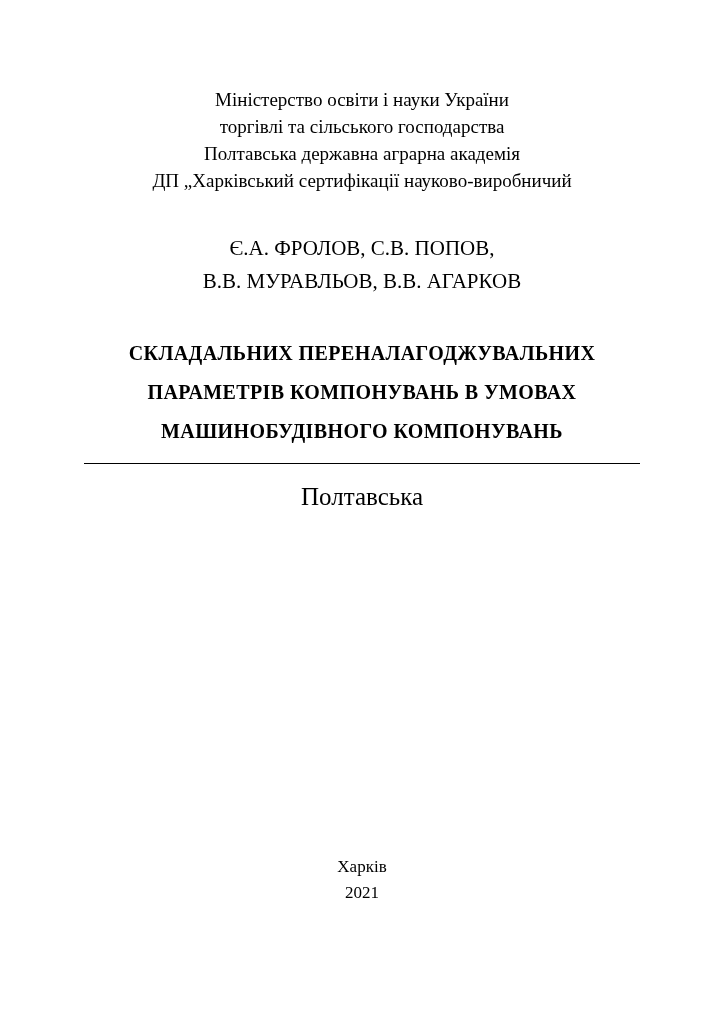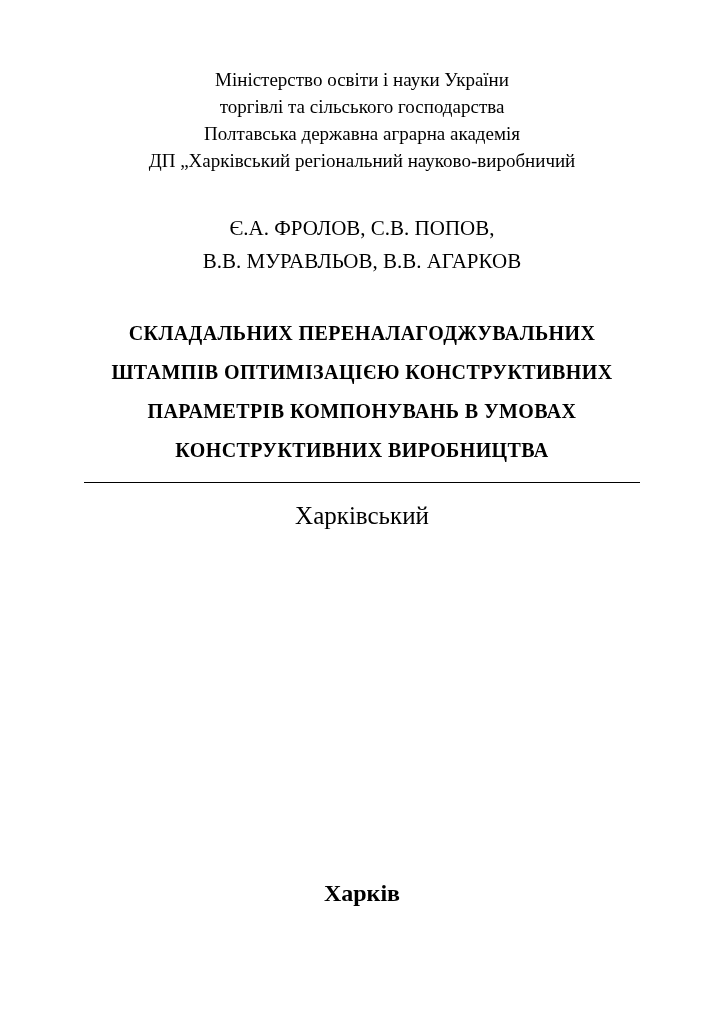--- a/index.html
+++ b/index.html
@@ -11,21 +11,21 @@
     position: relative;
     width: 724px;
     height: 1024px;
     background: #ffffff;
     color: #000000;
     font-family: "Liberation Serif", "DejaVu Serif", serif;
     text-align: center;
     overflow: hidden;
   }
   .header-block {
-    padding-top: 66px;
+    padding-top: 86px;
     font-size: 19px;
     line-height: 27px;
   }
   .authors-block {
     margin-top: 38px;
     font-size: 21px;
     line-height: 33px;
     text-align: center;
   }
   .title-block {
@@ -44,50 +44,49 @@
   .subtitle {
     margin-top: 16px;
     font-size: 25px;
     line-height: 34px;
   }
   .footer-block {
     position: absolute;
     left: 0;
     right: 0;
     bottom: 118px;
-    font-size: 24px;
+    font-size: 17px;
     line-height: 26px;
-    font-weight: bold;
   }
 </style>
 </head>
 <body>
 
 <div class="page">
 
   <div class="header-block">
     <div>Міністерство освіти і науки України</div>
     <div>торгівлі та сільського господарства</div>
     <div>Полтавська державна аграрна академія</div>
-    <div>ДП „Харківський регіональний науково-виробничий</div>
+    <div>ДП „Харківський сертифікації науково-виробничий</div>
   </div>
 
   <div class="authors-block">
     <div>Є.А. ФРОЛОВ, С.В. ПОПОВ,</div>
     <div>В.В. МУРАВЛЬОВ, В.В. АГАРКОВ</div>
   </div>
 
   <div class="title-block">
     <div>СКЛАДАЛЬНИХ ПЕРЕНАЛАГОДЖУВАЛЬНИХ</div>
-    <div>ШТАМПІВ ОПТИМІЗАЦІЄЮ КОНСТРУКТИВНИХ</div>
     <div>ПАРАМЕТРІВ КОМПОНУВАНЬ В УМОВАХ</div>
-    <div>КОНСТРУКТИВНИХ ВИРОБНИЦТВА</div>
+    <div>МАШИНОБУДІВНОГО КОМПОНУВАНЬ</div>
   </div>
 
   <div class="rule"></div>
 
-  <div class="subtitle">Харківський</div>
+  <div class="subtitle">Полтавська</div>
 
   <div class="footer-block">
     <div>Харків</div>
+    <div>2021</div>
   </div>
 
 </div>
 
 </body></html>

